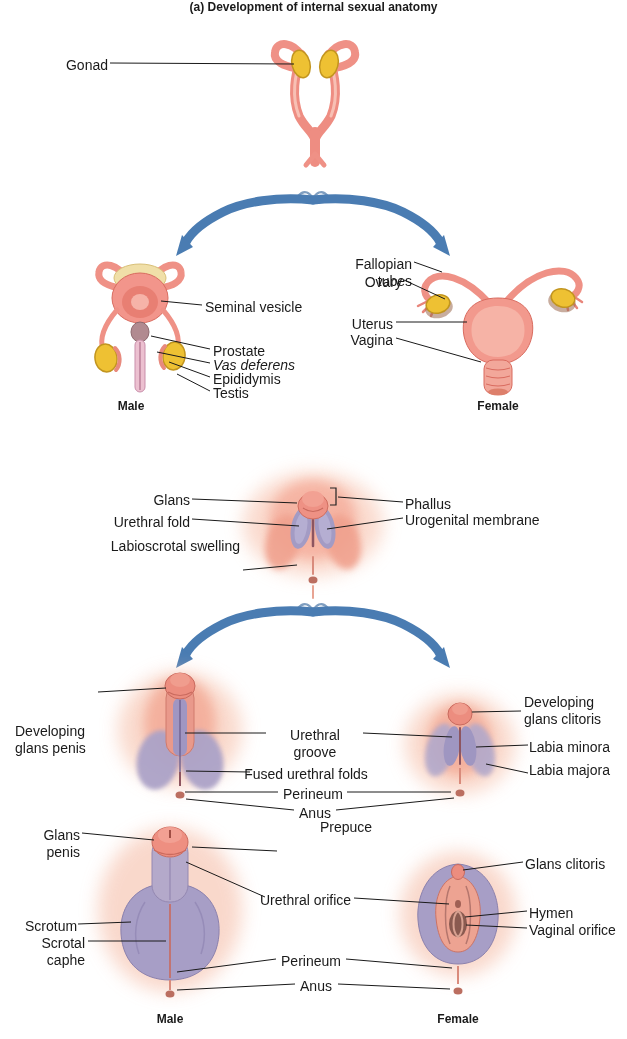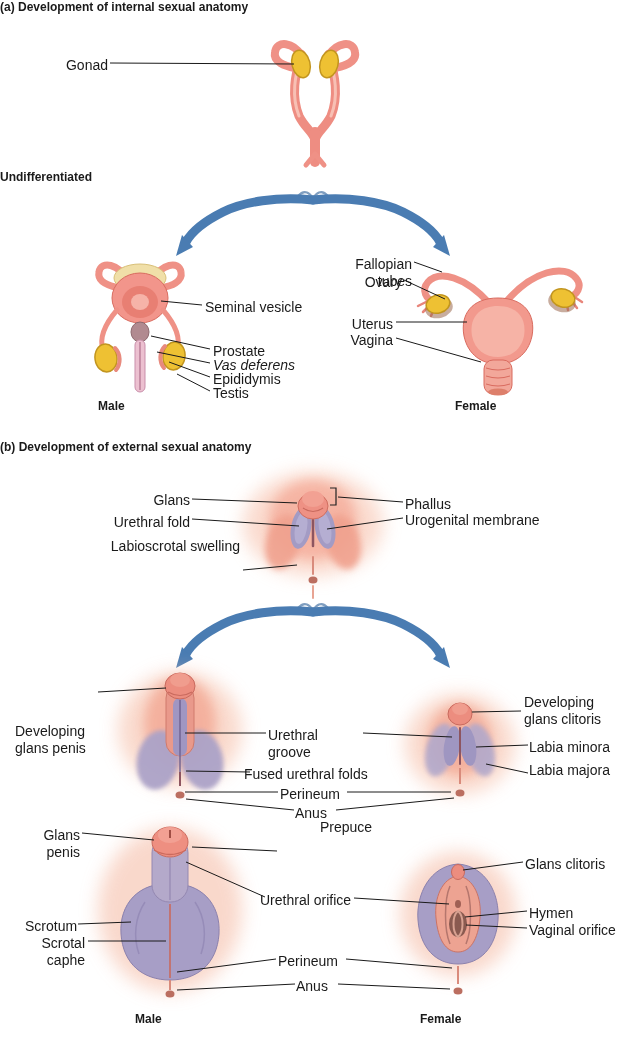--- a/index.html
+++ b/index.html
@@ -3,21 +3,21 @@
 <meta charset="utf-8">
 <style>
   html,body{margin:0;padding:0;background:#fff;}
   .page{
     position:relative;width:627px;height:1039px;background:#fff;overflow:hidden;
     font-family:"Liberation Sans", sans-serif;color:#1a1a1a;
   }
   .art{position:absolute;left:0;top:0;}
   .lbl{position:absolute;font-size:14px;line-height:1.2;color:#1a1a1a;}
   .lbl.r{text-align:right;}
-  .lbl.c{text-align:left;}
+  .lbl.c{text-align:center;}
   .ttl{font-weight:bold;font-size:12px;}
   .cap{font-weight:bold;font-size:12px;}
 </style>
 </head>
 <body>
 
 <div class="page">
 
   <svg class="art" width="627" height="1039" viewBox="0 0 627 1039">
     <defs>
@@ -212,36 +212,34 @@
       <line x1="527" y1="928" x2="466" y2="925"></line>
       <line x1="276" y1="959" x2="177" y2="972"></line>
       <line x1="346" y1="959" x2="452" y2="968"></line>
       <line x1="295" y1="984" x2="177" y2="990"></line>
       <line x1="338" y1="984" x2="450" y2="989"></line>
     </g>
   </svg>
 
   <div class="lbl ttl c" style="left:0;top:8;width:627px;">(a) Development of internal sexual anatomy</div>
   <div class="lbl r" style="left:40px;top:57px;width:68px;">Gonad</div>
-  <div class="lbl cap c" style="left:0;top:170px;width:627px;">Undifferentiated</div>
 
   <div class="lbl" style="left:205px;top:299px;">Seminal vesicle</div>
   <div class="lbl" style="left:213px;top:343px;">Prostate</div>
   <div class="lbl" style="left:213px;top:357px;font-style:italic;">Vas deferens</div>
   <div class="lbl" style="left:213px;top:371px;">Epididymis</div>
   <div class="lbl" style="left:213px;top:385px;">Testis</div>
   <div class="lbl cap c" style="left:98px;top:399px;width:66px;">Male</div>
 
   <div class="lbl r" style="left:318px;top:256px;width:94px;">Fallopian tubes</div>
   <div class="lbl r" style="left:330px;top:274px;width:72px;">Ovary</div>
   <div class="lbl r" style="left:330px;top:316px;width:63px;">Uterus</div>
   <div class="lbl r" style="left:330px;top:332px;width:63px;">Vagina</div>
   <div class="lbl cap c" style="left:455px;top:399px;width:86px;">Female</div>
 
-  <div class="lbl ttl c" style="left:0;top:440px;width:627px;">(b) Development of external sexual anatomy</div>
   <div class="lbl r" style="left:120px;top:492px;width:70px;">Glans</div>
   <div class="lbl r" style="left:110px;top:514px;width:80px;">Urethral fold</div>
   <div class="lbl r" style="left:98px;top:538px;width:142px;">Labioscrotal swelling</div>
   <div class="lbl" style="left:405px;top:496px;">Phallus</div>
   <div class="lbl" style="left:405px;top:512px;">Urogenital membrane</div>
 
   <div class="lbl" style="left:15px;top:679px;width:82px;margin-top:44px;">Developing glans penis</div>
   <div class="lbl c" style="left:268px;top:727px;width:94px;">Urethral groove</div>
   <div class="lbl c" style="left:244px;top:766px;width:124px;">Fused urethral folds</div>
   <div class="lbl c" style="left:280px;top:786px;width:66px;">Perineum</div>

